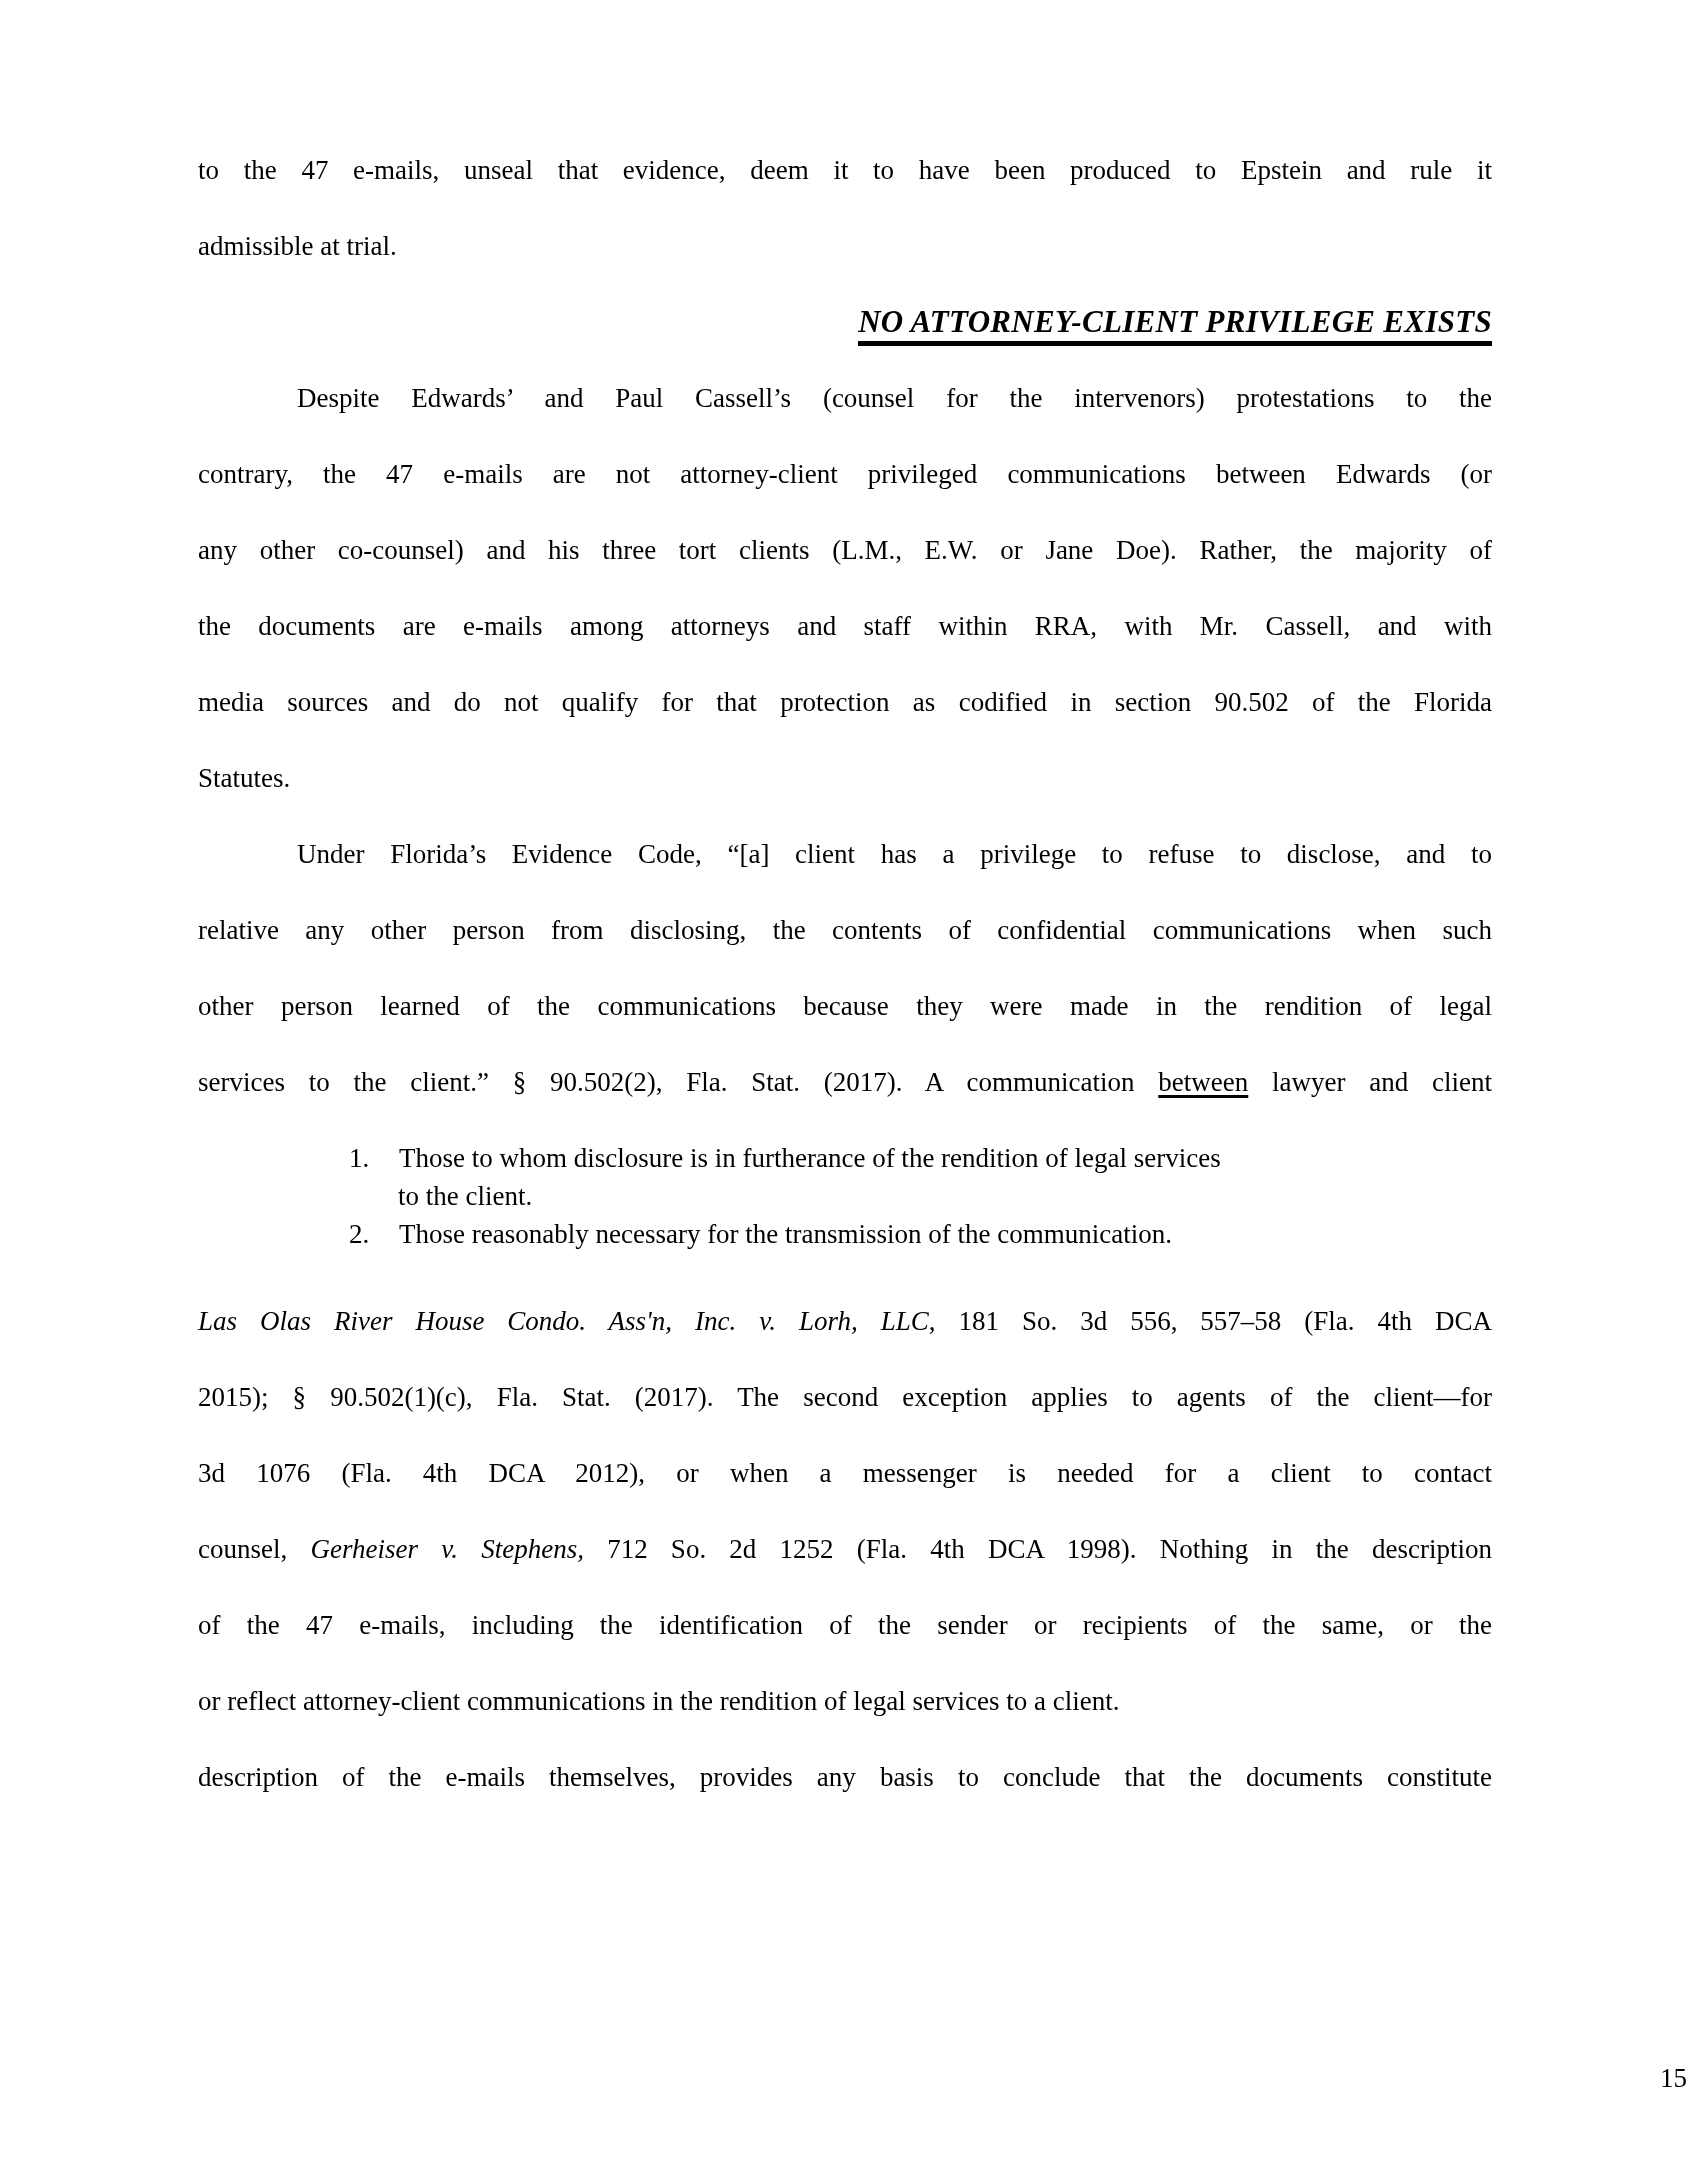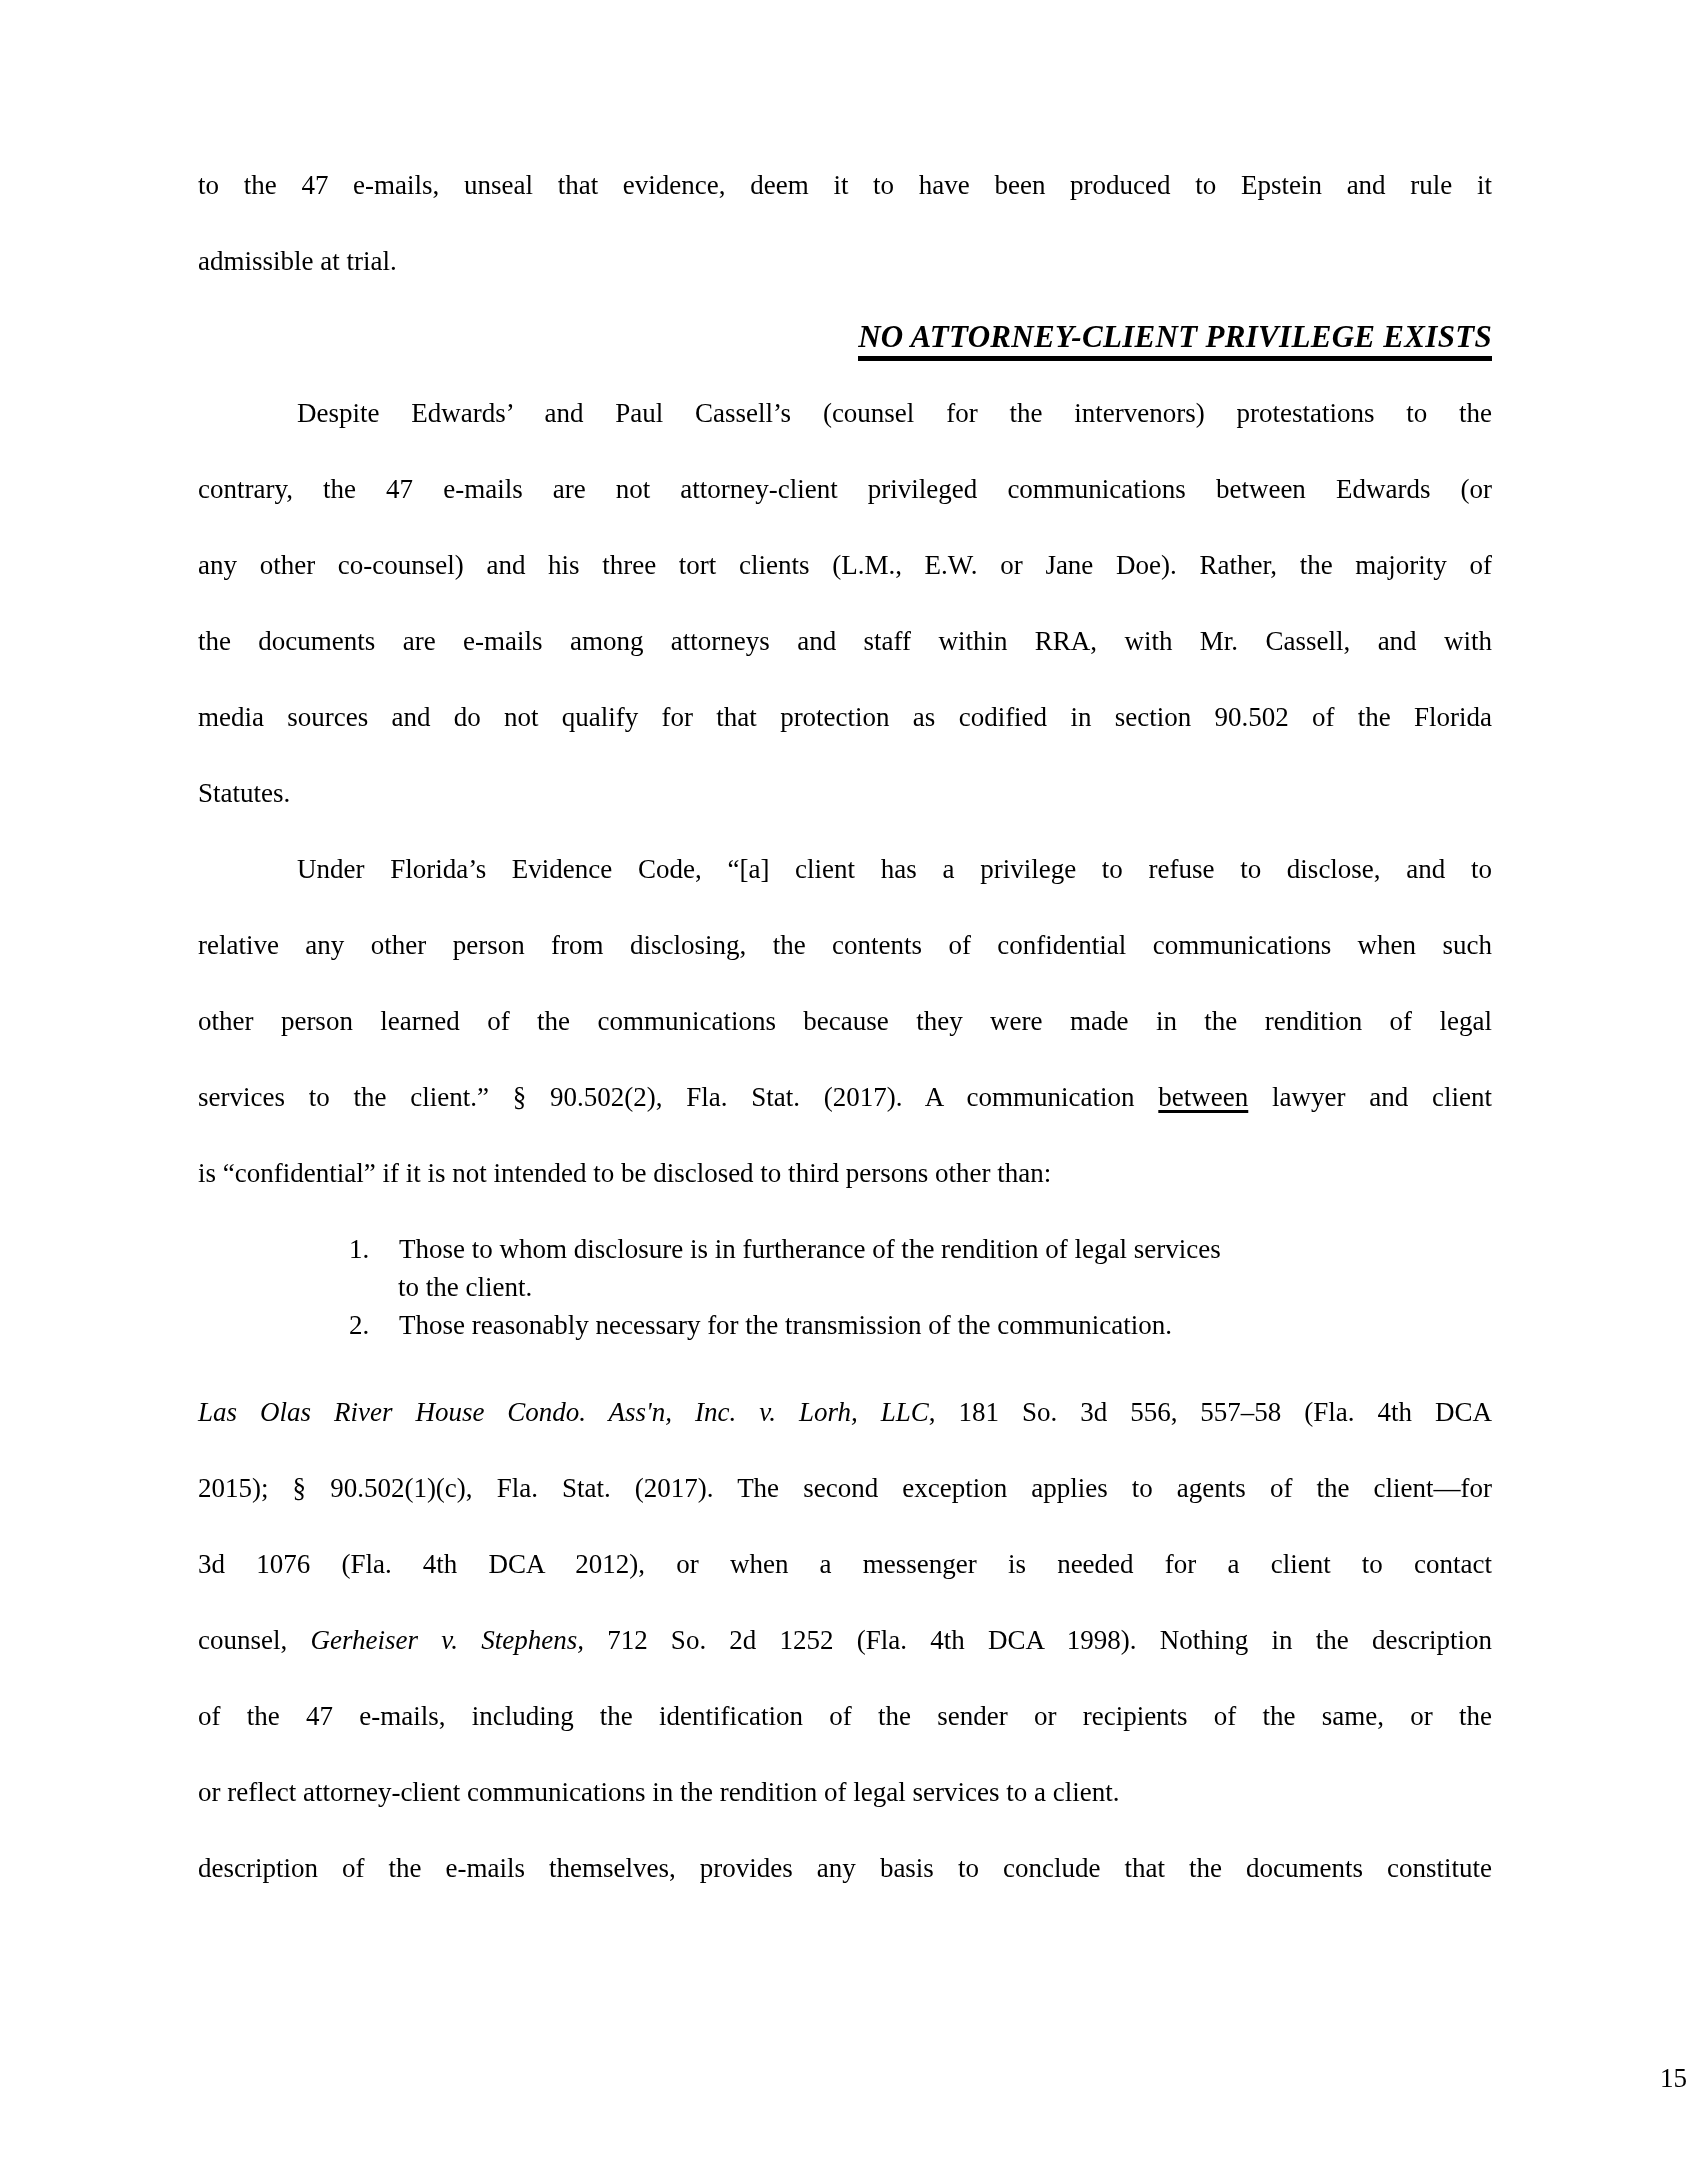--- a/index.html
+++ b/index.html
@@ -6,21 +6,21 @@
   .page {
     position:relative;
     width:1687px; height:2183px;
     background:#ffffff;
     font-family:"Liberation Serif","DejaVu Serif",serif;
     color:#000;
     overflow:hidden;
   }
   .content {
     position:absolute;
-    left:198px; top:147px;
+    left:198px; top:132px;
     width:1294px;
   }
   .block { margin:0; }
   .line {
     font-size:27px;
     line-height:76px;
     height:76px;
     white-space:normal;
   }
   .j {
@@ -84,21 +84,20 @@
         <div class="line j"><span>any other co-counsel) and his three tort clients (L.M., E.W. or Jane Doe).  Rather, the majority of</span></div>
         <div class="line j"><span>the documents are e-mails among attorneys and staff within RRA, with Mr. Cassell, and with</span></div>
         <div class="line j"><span>media sources and do not qualify for that protection as codified in section 90.502 of the Florida</span></div>
         <div class="line"><span>Statutes.</span></div>
       </div>
       <div class="block block-para">
         <div class="line j indent"><span>Under Florida’s Evidence Code, “[a] client has a privilege to refuse to disclose, and to</span></div>
         <div class="line j"><span>relative any other person from disclosing, the contents of confidential communications when such</span></div>
         <div class="line j"><span>other person learned of the communications because they were made in the rendition of legal</span></div>
         <div class="line j"><span>services to the client.” § 90.502(2), Fla. Stat. (2017). A communication </span><span class="u">between</span><span> lawyer and client</span></div>
-        <div class="line"><span>is “confidential” if it is not intended to be disclosed to third persons other than:</span></div>
       </div>
       <div class="block block-list">
         <div class="list-line"><span class="marker">1.</span><span>Those to whom disclosure is in furtherance of the rendition of legal services</span></div>
         <div class="list-line cont"><span>to the client.</span></div>
         <div class="list-line"><span class="marker">2.</span><span>Those reasonably necessary for the transmission of the communication.</span></div>
       </div>
       <div class="block block-para">
         <div class="line j"><span class="i">Las Olas River House Condo. Ass'n, Inc. v. Lorh, LLC</span><span>, 181 So. 3d 556, 557–58 (Fla. 4th DCA</span></div>
         <div class="line j"><span>2015); § 90.502(1)(c), Fla. Stat. (2017). The second exception applies to agents of the client—for</span></div>
         <div class="line j"><span>3d 1076 (Fla. 4th DCA 2012), or when a messenger is needed for a client to contact</span></div>

